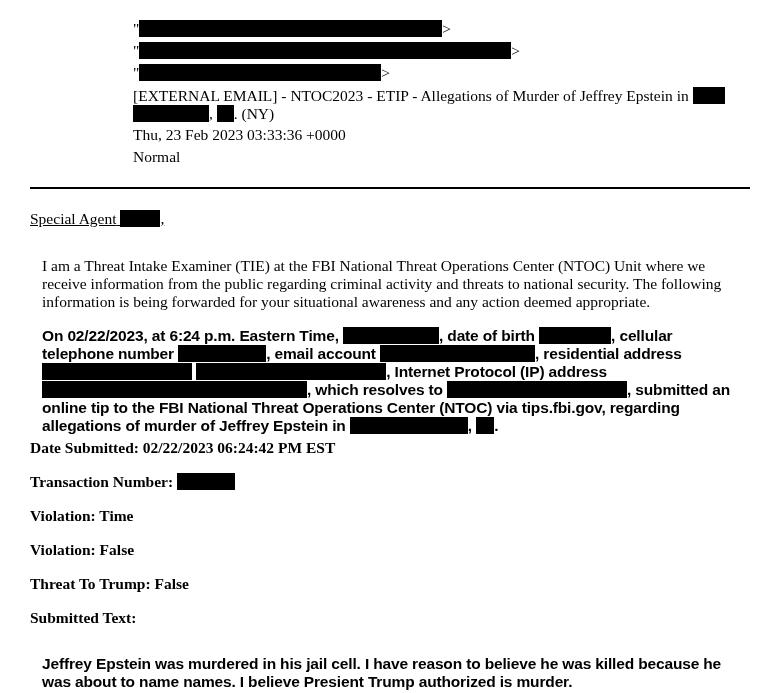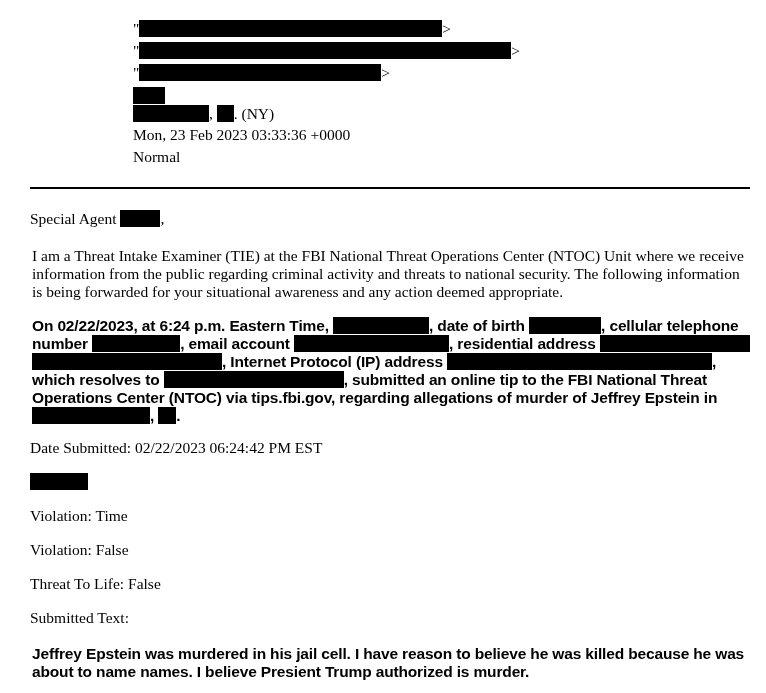--- a/index.html
+++ b/index.html
@@ -7,73 +7,73 @@
     width: 766px; height: 693px; overflow: hidden; position: relative;
     font-family: "Liberation Serif", "DejaVu Serif", serif;
     color: #000; font-size: 15.5px;
   }
   .redact { display: inline-block; background: #000; vertical-align: -3px; height: 17px; }
   .hdr { position: absolute; left: 0; width: 766px; }
   .hrow { position: absolute; left: 0; line-height: 20px; white-space: nowrap; }
   .hval { position: absolute; left: 133px; white-space: nowrap; }
   .rule { position: absolute; left: 30px; top: 187px; width: 720px; height: 2px; background: #000; }
   .body { position: absolute; left: 30px; width: 722px; line-height: 18px; }
-  .p { margin: 2px; }
+  .p { margin: 12px; }
   .bold { font-weight: bold; font-family: Liberation Sans, sans-serif; letter-spacing: -0.15px; }
-  .kv { position: absolute; left: 30px; font-weight: normal; white-space: nowrap; }
+  .kv { position: absolute; left: 30px; font-weight: bold; white-space: nowrap; }
 </style>
 </head>
 <body>
 
 <div class="hdr">
   <div class="hrow" style="top:19px;">
 
     <span class="hval"><span>"</span><span class="redact" style="width:303px;"></span><span>&gt;</span></span>
   </div>
   <div class="hrow" style="top:41px;">
 
     <span class="hval"><span>"</span><span class="redact" style="width:372px;"></span><span>&gt;</span></span>
   </div>
   <div class="hrow" style="top:63px;">
 
     <span class="hval"><span>"</span><span class="redact" style="width:242px;"></span><span>&gt;</span></span>
   </div>
   <div class="hrow" style="top:86px;">
 
-    <span class="hval"> <span class="redact" style="width:32px;"></span></span>
+    <span class="hval"><span>[EXTERNAL EMAIL] - NTOC2023 - ETIP - Allegations of Murder of Jeffrey Epstein in</span> <span class="redact" style="width:32px;"></span></span>
   </div>
   <div class="hrow" style="top:104px;">
     <span class="hval"><span class="redact" style="width:76px;"></span><span>,</span> <span class="redact" style="width:17px;"></span><span>. (NY)</span></span>
   </div>
   <div class="hrow" style="top:125px;">
 
-    <span class="hval">Mon, 23 Feb 2023 03:33:36 +0000</span>
+    <span class="hval">Thu, 23 Feb 2023 03:33:36 +0000</span>
   </div>
   <div class="hrow" style="top:147px;">
 
     <span class="hval">Normal</span>
   </div>
 </div>
 
 <div class="rule"></div>
 
-<div class="body" style="top:210px;">
+<div class="body" style="top:210px;text-decoration:underline;">
   <span>Special Agent</span> <span class="redact" style="width:40px;"></span><span>,</span>
 </div>
 
 <div class="body" style="top:245px;">
   <p class="p">I am a Threat Intake Examiner (TIE) at the FBI National Threat Operations Center (NTOC) Unit where we receive information from the public regarding criminal activity and threats to national security. The following information is being forwarded for your situational awareness and any action deemed appropriate.</p>
 </div>
 
 <div class="body bold" style="top:315px;">
   <p class="p"><span>On 02/22/2023, at 6:24 p.m. Eastern Time,</span> <span class="redact" style="width:96px;"></span><span>, date of birth</span> <span class="redact" style="width:72px;"></span><span>, cellular telephone number</span> <span class="redact" style="width:88px;"></span><span>, email account</span> <span class="redact" style="width:155px;"></span><span>, residential address</span> <span class="redact" style="width:150px;"></span> <span class="redact" style="width:190px;"></span><span>, Internet Protocol (IP) address</span> <span class="redact" style="width:265px;"></span><span>, which resolves to</span> <span class="redact" style="width:180px;"></span><span>, submitted an online tip to the FBI National Threat Operations Center (NTOC) via tips.fbi.gov, regarding allegations of murder of Jeffrey Epstein in</span> <span class="redact" style="width:118px;"></span><span>,</span> <span class="redact" style="width:18px;"></span><span>.</span></p>
 </div>
 
 <div class="kv" style="top:439px;"><span>Date Submitted:</span> <span>02/22/2023 06:24:42 PM EST</span></div>
-<div class="kv" style="top:473px;"> <span class="redact" style="width:58px;"></span></div>
+<div class="kv" style="top:473px;"><span>Transaction Number:</span> <span class="redact" style="width:58px;"></span></div>
 <div class="kv" style="top:507px;"><span>Violation:</span> <span>Time</span></div>
 <div class="kv" style="top:541px;"><span>Violation:</span> <span>False</span></div>
-<div class="kv" style="top:575px;"><span>Threat To Life:</span> <span>False</span></div>
+<div class="kv" style="top:575px;"><span>Threat To Trump:</span> <span>False</span></div>
 <div class="kv" style="top:609px;"><span>Submitted Text:</span></div>
 
 <div class="body bold" style="top:643px;">
   <p class="p">Jeffrey Epstein was murdered in his jail cell. I have reason to believe he was killed because he was about to name names. I believe Presient Trump authorized is murder.</p>
 </div>
 
 </body></html>

